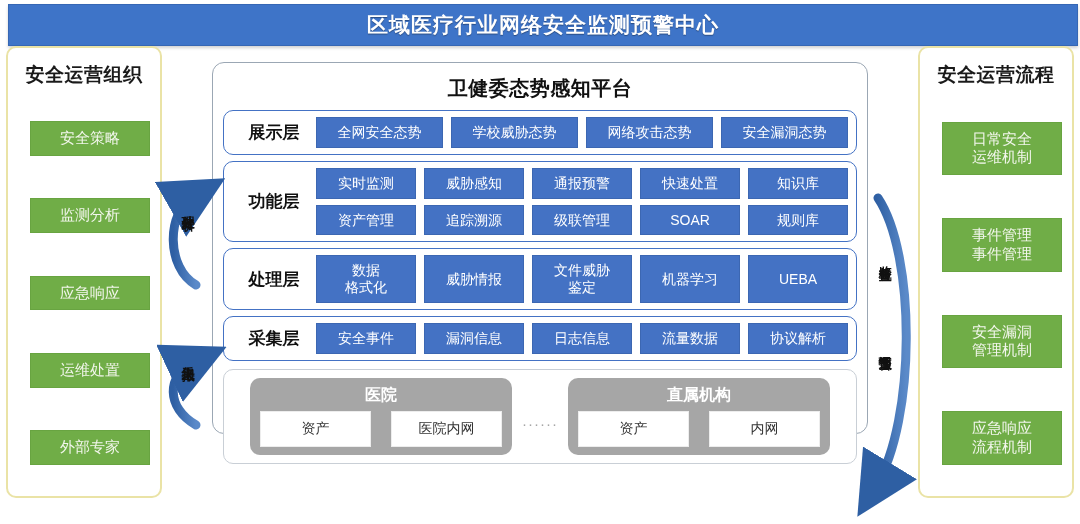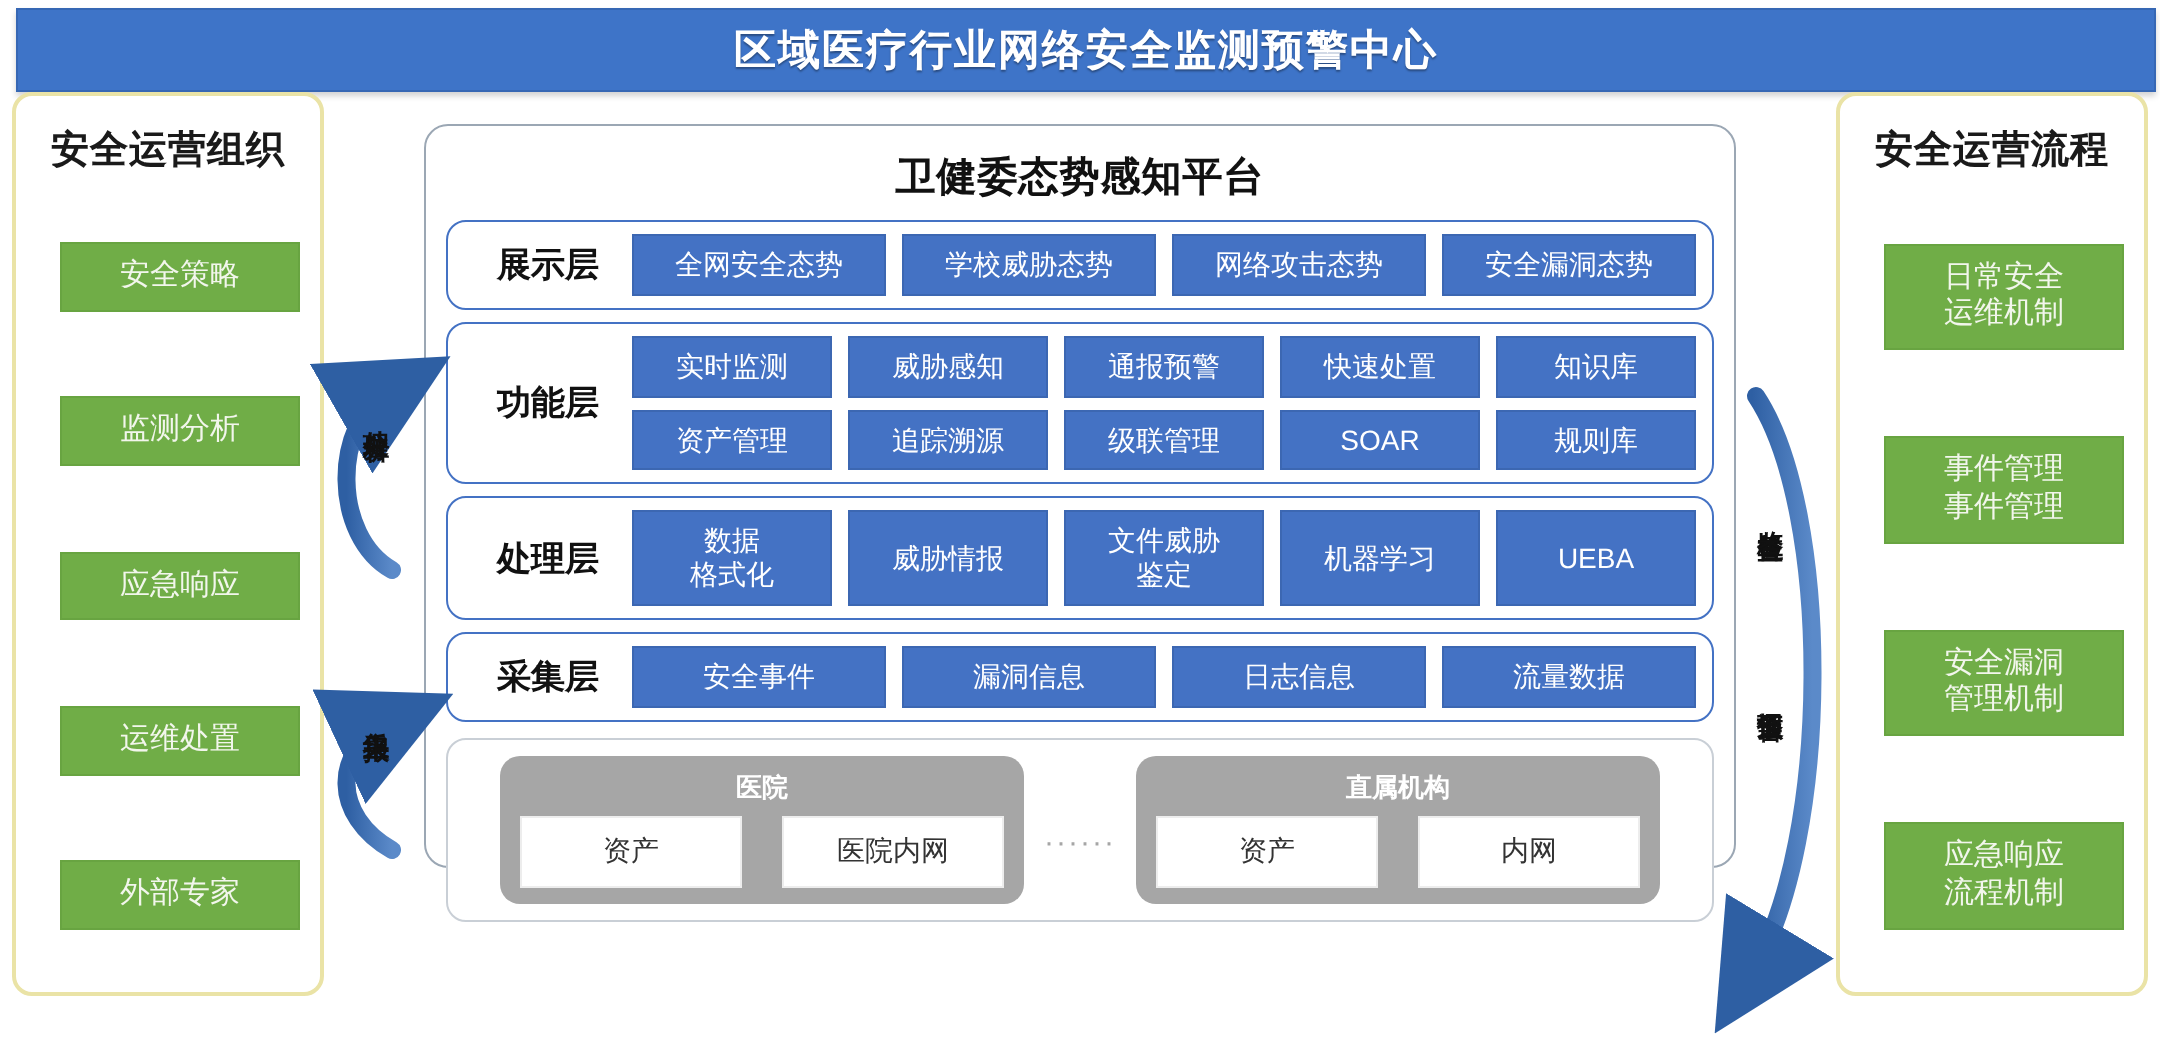--- a/index.html
+++ b/index.html
@@ -99,21 +99,21 @@
     background:#ffffff;
     display:flex;align-items:center;justify-content:center;
     gap:10px;padding:8px 12px;box-sizing:border-box;
   }
   .org-box{
     flex:1;background:#A6A6A6;border-radius:10px;
     padding:4px 10px 8px 10px;box-sizing:border-box;
     max-width:262px;
   }
   .org-title{
-    text-align:center;color:#ffffff;font-size:13px;font-weight:bold;
+    text-align:center;color:#ffffff;font-size:16px;font-weight:bold;
     padding:3px 0 5px 0;
   }
   .org-cells{display:flex;gap:20px;}
   .org-cell{
     flex:1;background:#ffffff;color:#333;
     text-align:center;font-size:14px;padding:8px 2px;
     border:1px solid #ededed;box-sizing:border-box;
   }
   .org-dots{
     color:#A6A6A6;font-size:15px;letter-spacing:1px;
@@ -256,20 +256,23 @@
                 <span>安全事件</span>
               </div>
               <div class="blue-chip">
                 <span>漏洞信息</span>
               </div>
               <div class="blue-chip">
                 <span>日志信息</span>
               </div>
               <div class="blue-chip">
                 <span>流量数据</span>
+              </div>
+              <div class="blue-chip">
+                <span>协议解析</span>
               </div>
             </div>
           </div>
         </div>
       </div>
     <div class="org-panel" id="org-panel">
         <div class="org-box">
           <div class="org-title">医院</div>
           <div class="org-cells">
             <div class="org-cell">资产</div>

